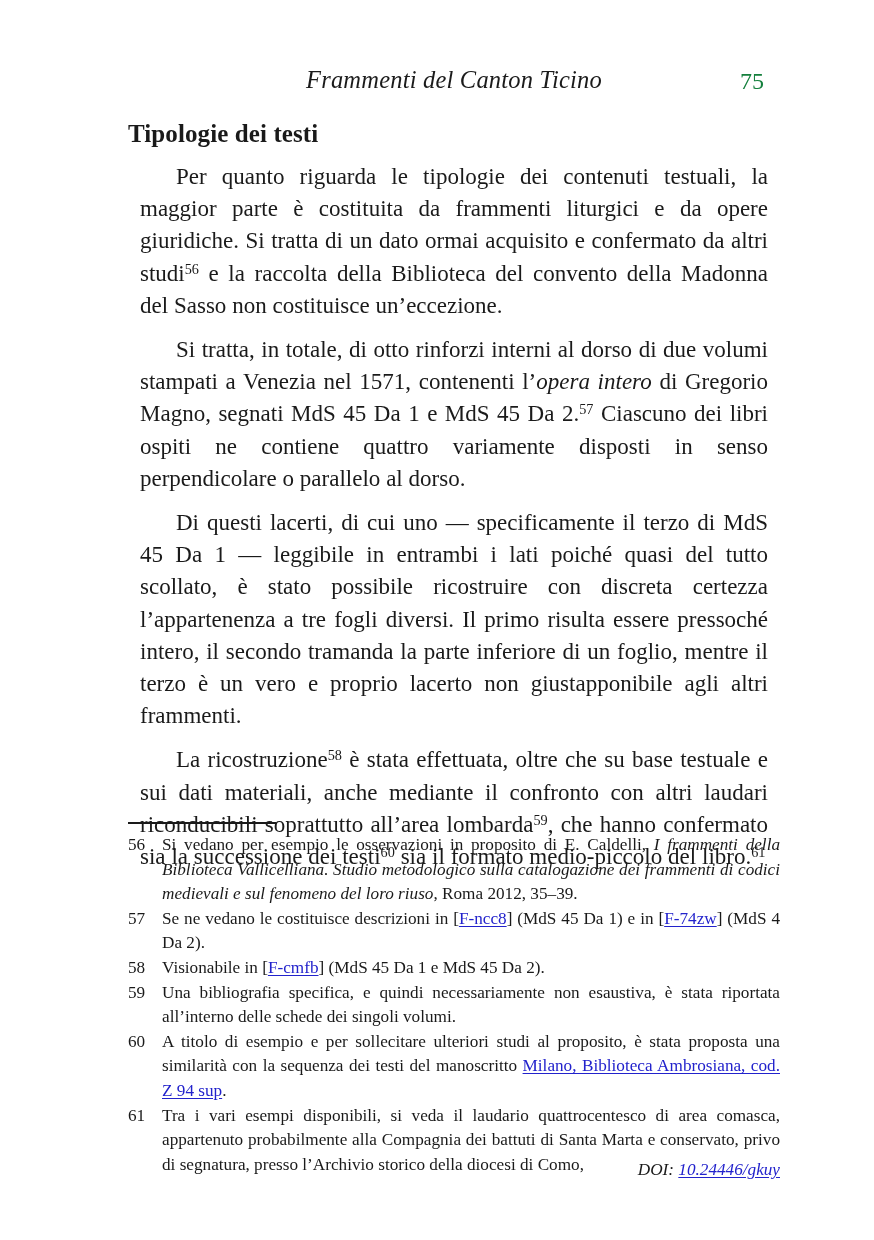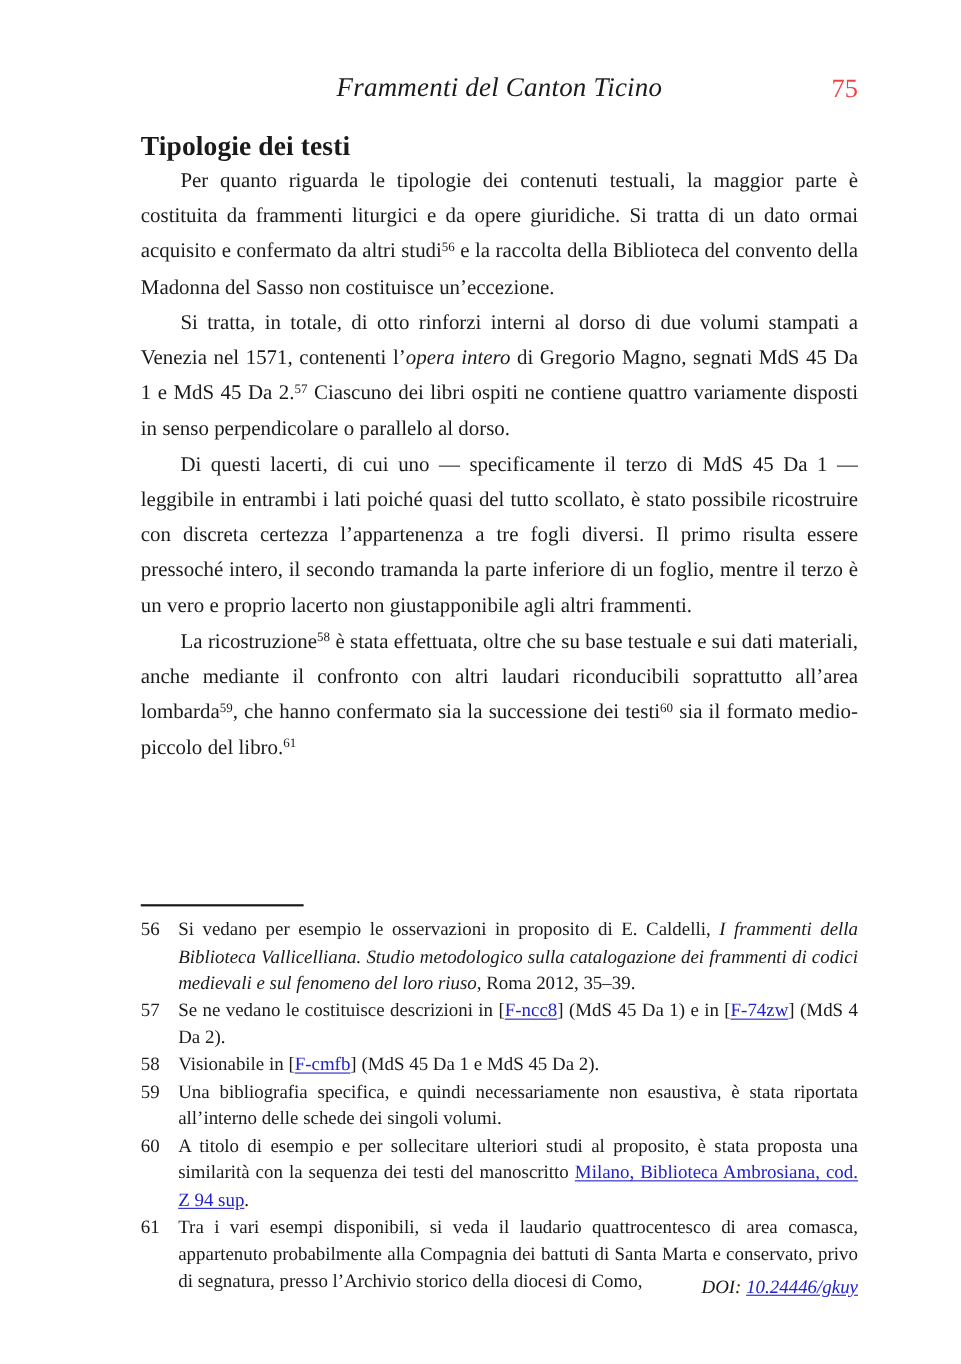--- a/index.html
+++ b/index.html
@@ -36,44 +36,44 @@
     left: 0; right: 0;
     top: 0;
     text-align: center;
     font-style: italic;
     font-size: 24.5px;
     letter-spacing: 0.2px;
     color: #1b1b1b;
   }
   .runhead-folio {
     position: absolute;
-    right: 0;
+    right: 16px;
     top: 2px;
     font-size: 24px;
-    color: #ef4444;
+    color: #15803d;
   }
 
   
   .body-col {
     position: absolute;
     left: 128px;
     top: 118px;
     width: 652px;
   }
   .sec-head {
     font-weight: bold;
     font-size: 25px;
     line-height: 31px;
     margin: 0 0 0 0;
     letter-spacing: 0.1px;
   }
   .para {
-    font-size: 19px;
+    font-size: 23px;
     line-height: 32.2px;
-    margin: 0;
+    margin: 12px;
     text-align: justify;
     text-indent: 36px;
     hyphens: none;
     word-spacing: 0.1px;
   }
   .it { font-style: italic; }
   sup.fn {
     font-size: 0.62em;
     vertical-align: 0.52em;
     line-height: 0;

